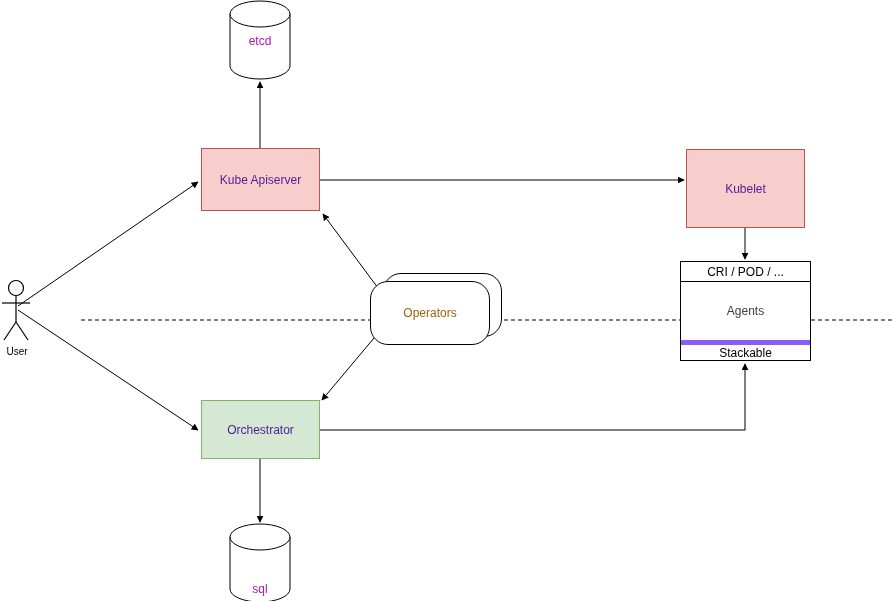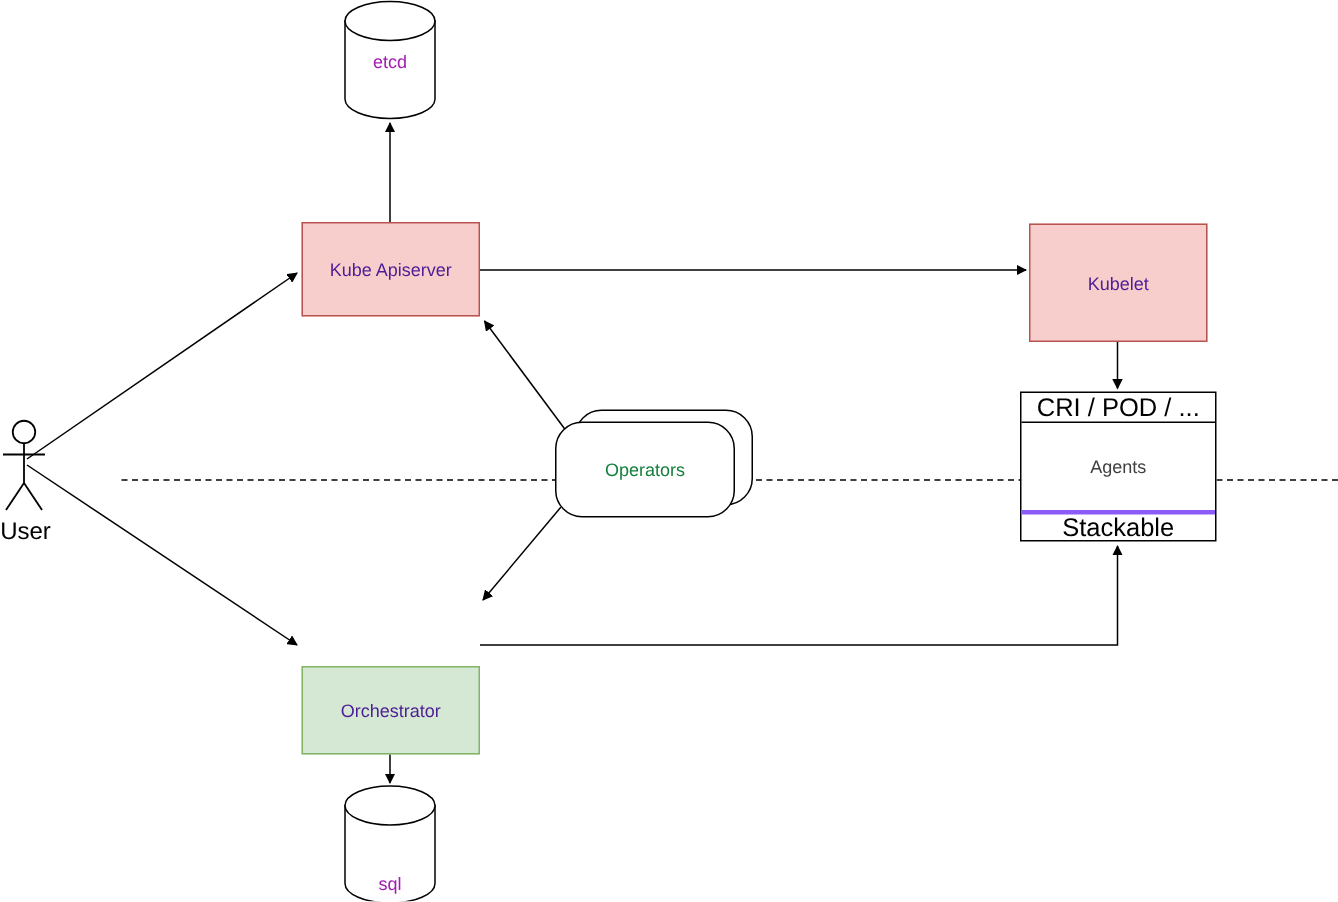--- a/index.html
+++ b/index.html
@@ -36,80 +36,79 @@
     line-height: 14px;
   }
   
   .box-apiserver, .box-kubelet {
     background: #f8cecc;
     border: 1px solid #b85450;
   }
   .box-orchestrator {
     background: #d5e8d4;
     border: 1px solid #82b366;
-    margin-top: 44px;
   }
   
   .stack-wrap {
     position: absolute;
   }
   .stack-back, .stack-front {
     position: absolute;
     box-sizing: border-box;
     background: #ffffff;
     border: 1px solid #000000;
     border-radius: 18px;
   }
   .stack-front {
     display: flex;
     align-items: center;
     justify-content: center;
     font-size: 12px;
-    color: #15803d;
+    color: #a16207;
   }
   
   .agents-box {
     position: absolute;
     box-sizing: border-box;
     background: #ffffff;
     border: 1px solid #000000;
     display: flex;
     flex-direction: column;
   }
   .agents-head, .agents-foot {
     box-sizing: border-box;
     display: flex;
     align-items: center;
     justify-content: center;
-    font-size: 17px;
+    font-size: 12px;
     color: #000000;
     height: 20px;
     flex: 0 0 20px;
   }
   .agents-head { border-bottom: 1px solid #000000; }
-  .agents-foot { border-top: 3px solid #8b5cf6; }
+  .agents-foot { border-top: 5px solid #8b5cf6; }
   .agents-body {
     flex: 1 1 auto;
     display: flex;
     align-items: center;
     justify-content: center;
     font-size: 12px;
     color: #404040;
   }
   .cyl-label {
     position: absolute;
     left: 0;
     width: 100%;
     text-align: center;
     font-size: 12px;
     color: #a21caf;
   }
   .actor-label {
     position: absolute;
-    font-size: 16px;
+    font-size: 10px;
     color: #000000;
     text-align: center;
   }
 </style>
 </head>
 <body>
 
 <div id="diagram-canvas">
 
   <svg id="edge-layer" viewBox="0 0 892 601" width="892" height="601" xmlns="http://www.w3.org/2000/svg">

